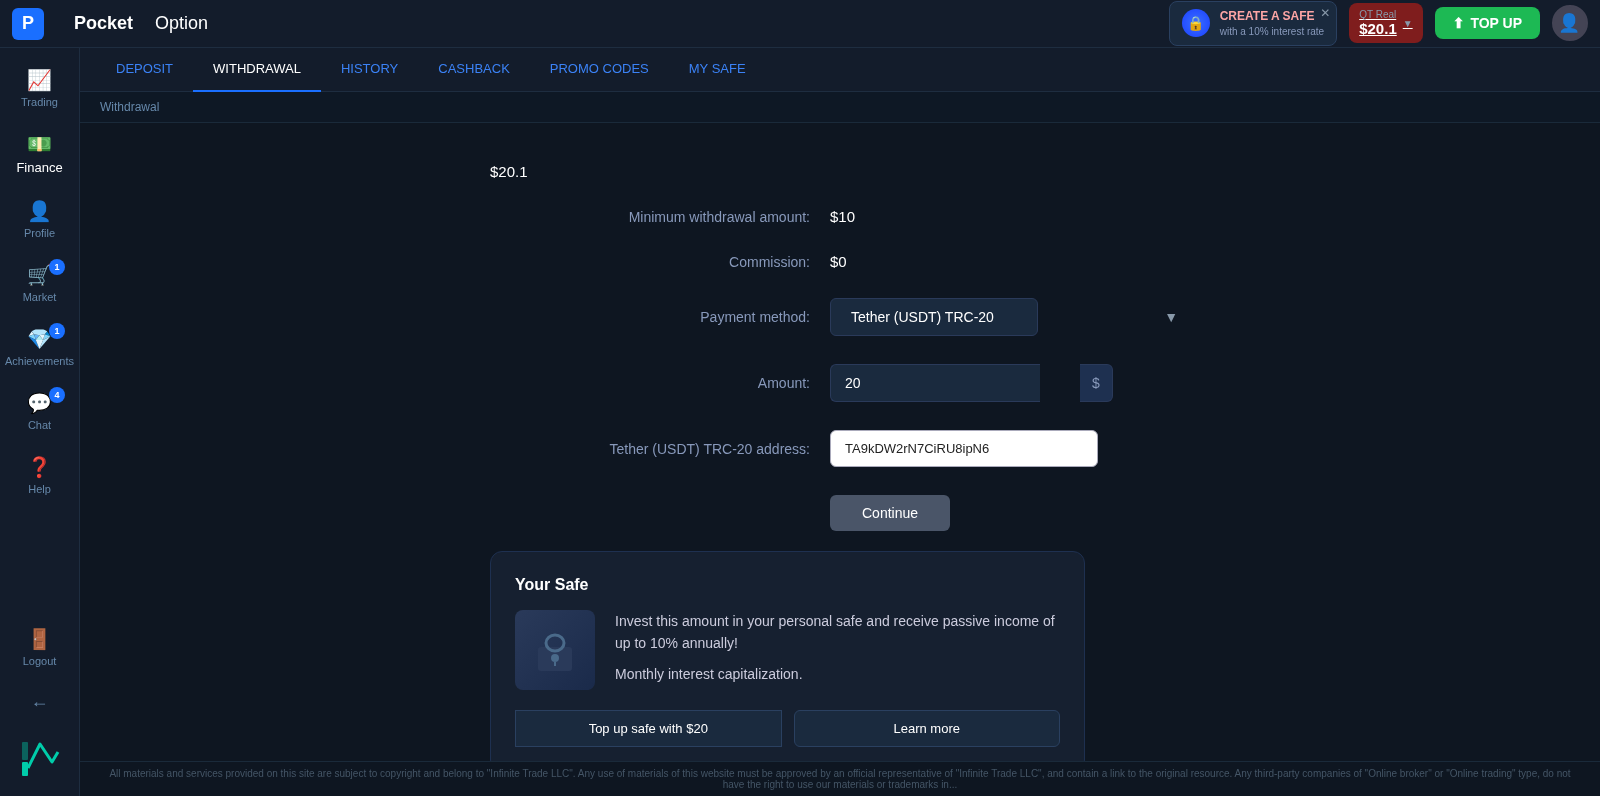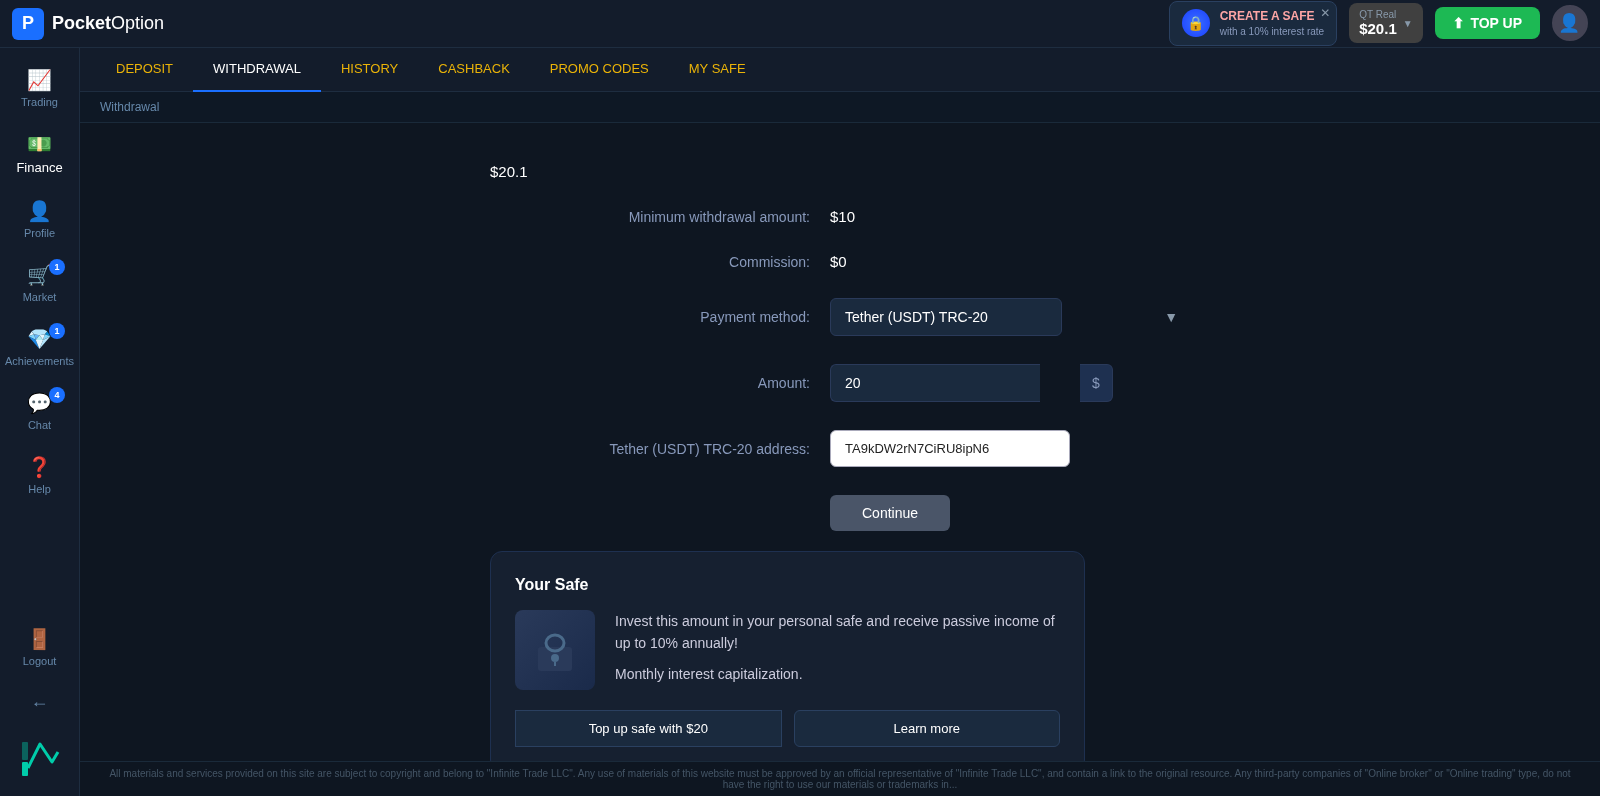--- a/index.html
+++ b/index.html
@@ -41,21 +41,21 @@
       justify-content: center;
       font-weight: bold;
       color: #fff;
       font-size: 18px;
     }
     .logo-text {
       font-size: 18px;
       font-weight: 600;
       color: #fff;
     }
-    .logo-text span { font-weight: 300; }
+    .logo-text span { font-weight: 300; margin-left: 22px; }
     .header-right {
       display: flex;
       align-items: center;
       gap: 12px;
     }
     .safe-banner {
       background: #1a2a3e;
       border: 1px solid #2a4060;
       border-radius: 8px;
       padding: 6px 12px;
@@ -92,23 +92,24 @@
       font-size: 12px;
     }
     .safe-banner-text .subtitle {
       color: #8899bb;
       font-size: 10px;
     }
     .balance-widget {
       display: flex;
       align-items: center;
       gap: 6px;
-      background: #404040;
+      background: #7f1d1d;
       border-radius: 8px;
       padding: 6px 10px;
+      text-decoration: underline;
     }
     .balance-label {
       font-size: 10px;
       color: #8899aa;
     }
     .balance-amount {
       font-size: 15px;
       font-weight: 600;
       color: #fff;
     }
@@ -217,21 +218,21 @@
       border-bottom: 1px solid #1e2d40;
       height: 44px;
       flex-shrink: 0;
     }
     .tab {
       padding: 0 20px;
       height: 44px;
       display: flex;
       align-items: center;
       font-size: 13px;
-      color: #eab308;
+      color: #3b82f6;
       cursor: pointer;
       border-bottom: 2px solid transparent;
     }
     .tab.active {
       color: #fff;
       border-bottom: 2px solid #1a6fff;
     }
 
     
     .breadcrumb-bar {
@@ -273,26 +274,26 @@
       color: #fff;
       font-size: 15px;
       font-weight: 500;
     }
 
     .form-input-wrapper {
       flex: 1;
       position: relative;
     }
     .form-select {
-      width: 232px;
+      width: 208px;
       background: #1a2a3e;
       border: 1px solid #2a3a5a;
       border-radius: 6px;
       color: #fff;
-      padding: 10px 14px;
+      padding: 10px 20px;
       font-size: 14px;
       appearance: none;
       cursor: pointer;
     }
     .select-arrow {
       position: absolute;
       right: 12px;
       top: 50%;
       transform: translateY(-50%);
       color: #8899aa;
@@ -317,21 +318,21 @@
     .input-suffix {
       background: #1e3050;
       border: 1px solid #2a3a5a;
       border-left: none;
       border-radius: 0 6px 6px 0;
       color: #8899bb;
       padding: 10px 12px;
       font-size: 14px;
     }
     .address-input {
-      width: 240px;
+      width: 268px;
       background: #fff;
       border: 1px solid #aab;
       border-radius: 6px;
       color: #222;
       padding: 10px 14px;
       font-size: 13px;
     }
 
     .continue-btn {
       background: #4a5568;

